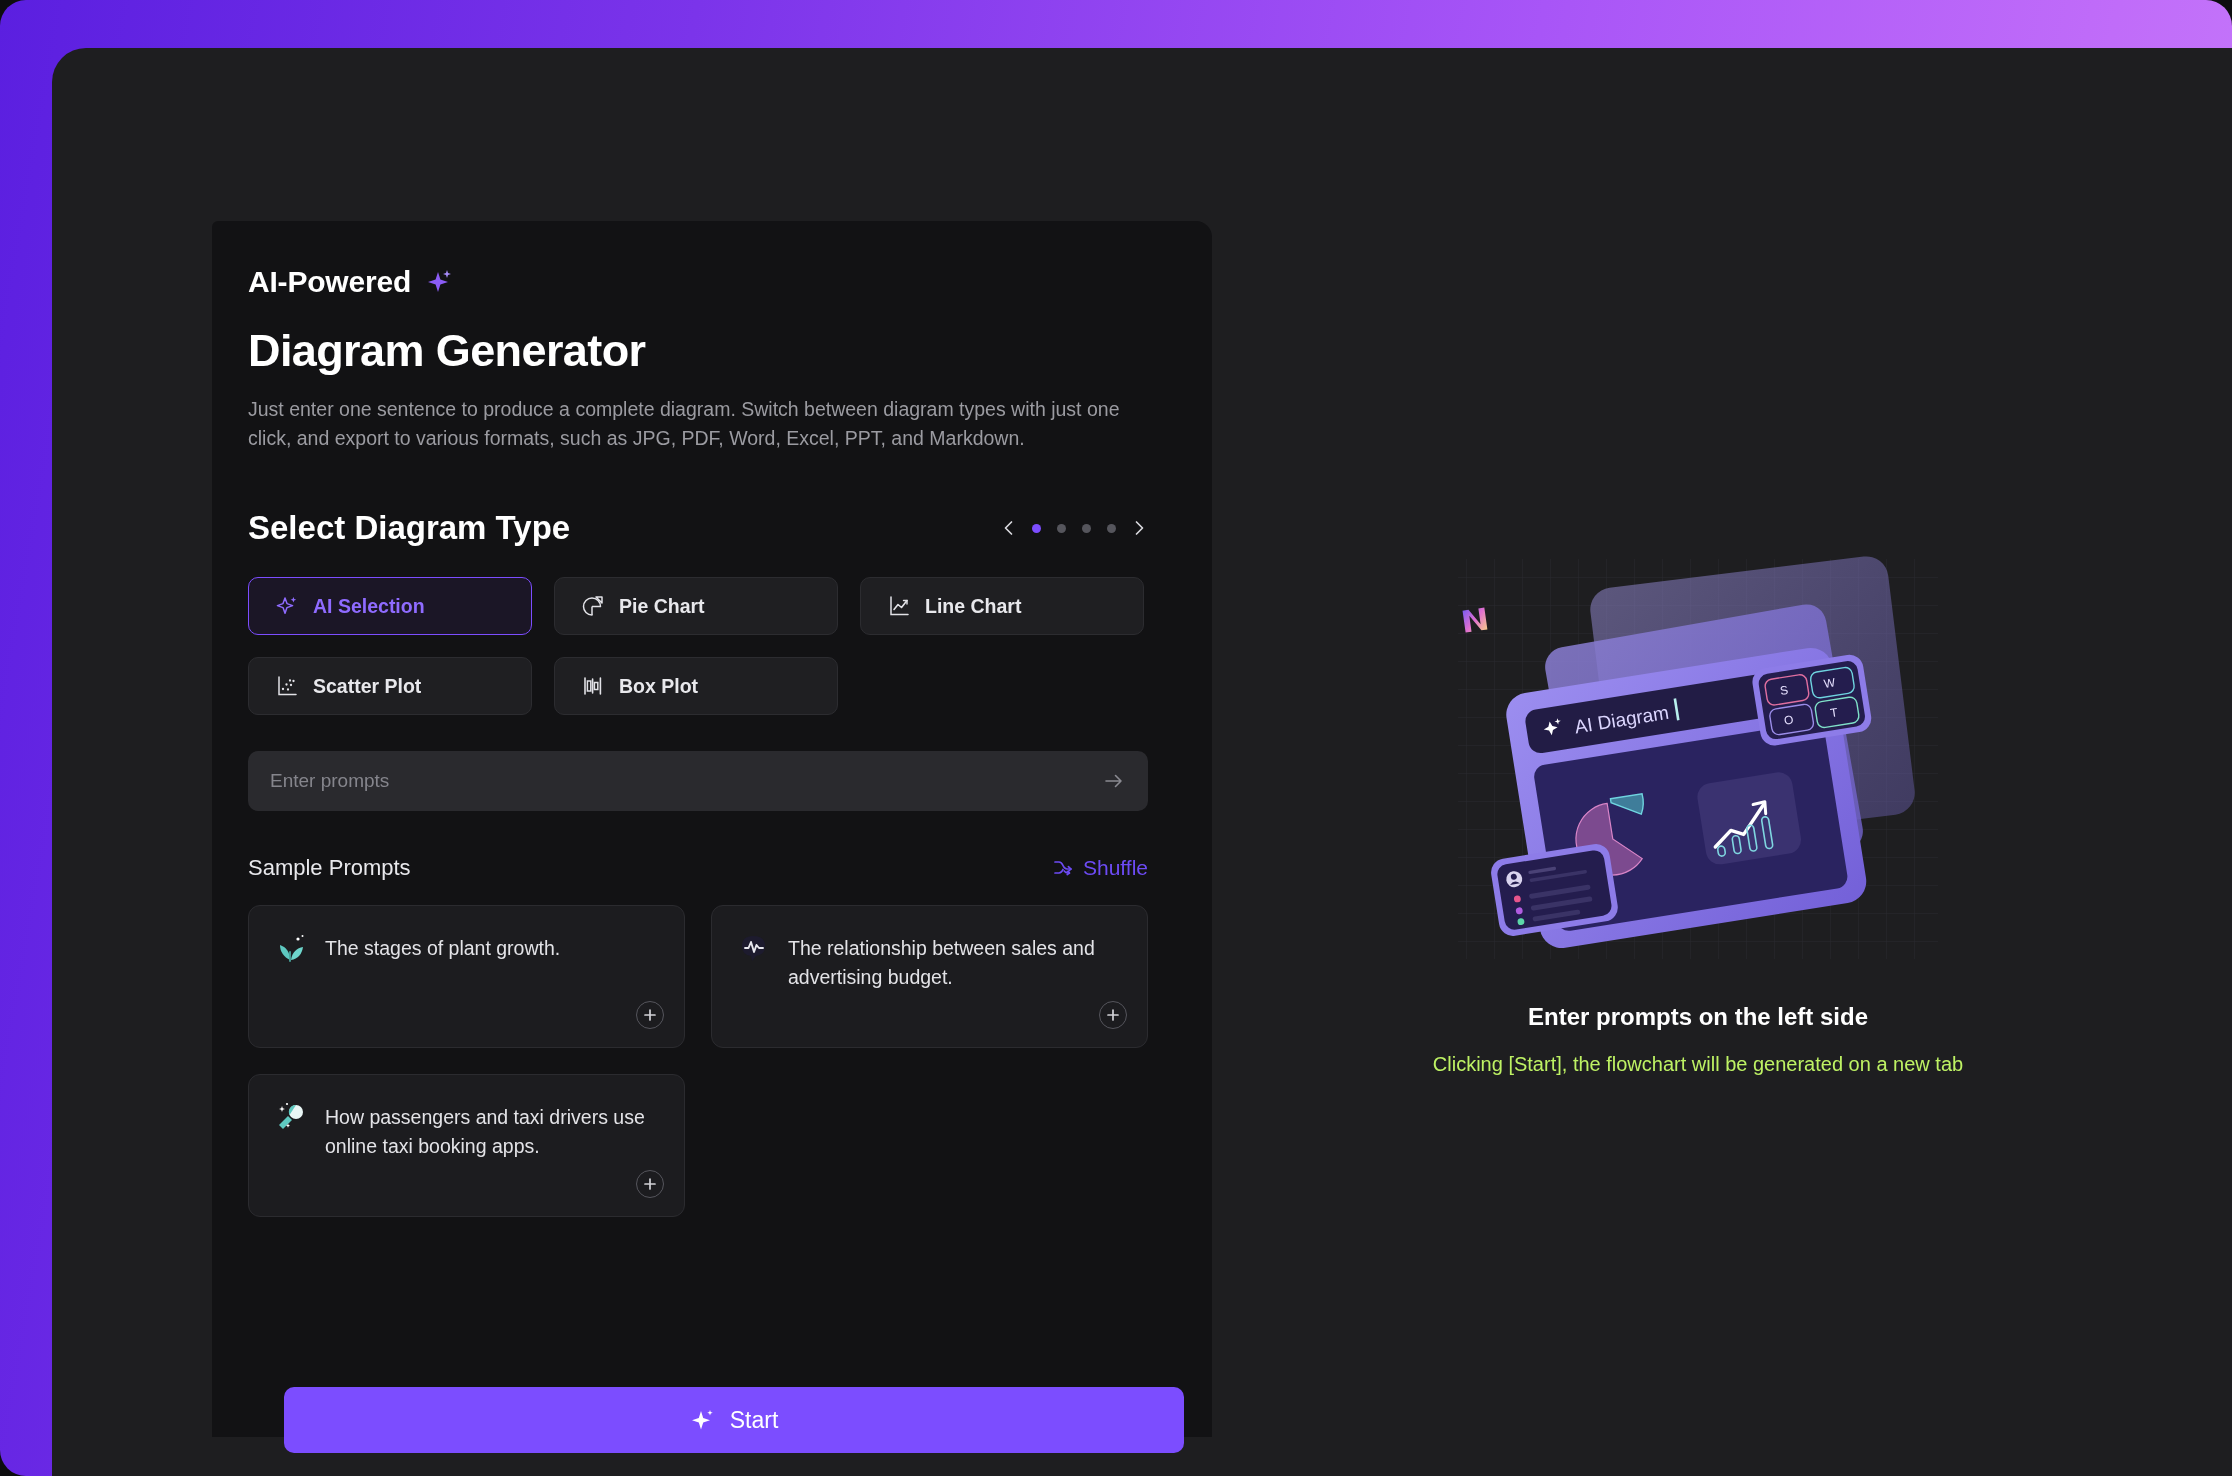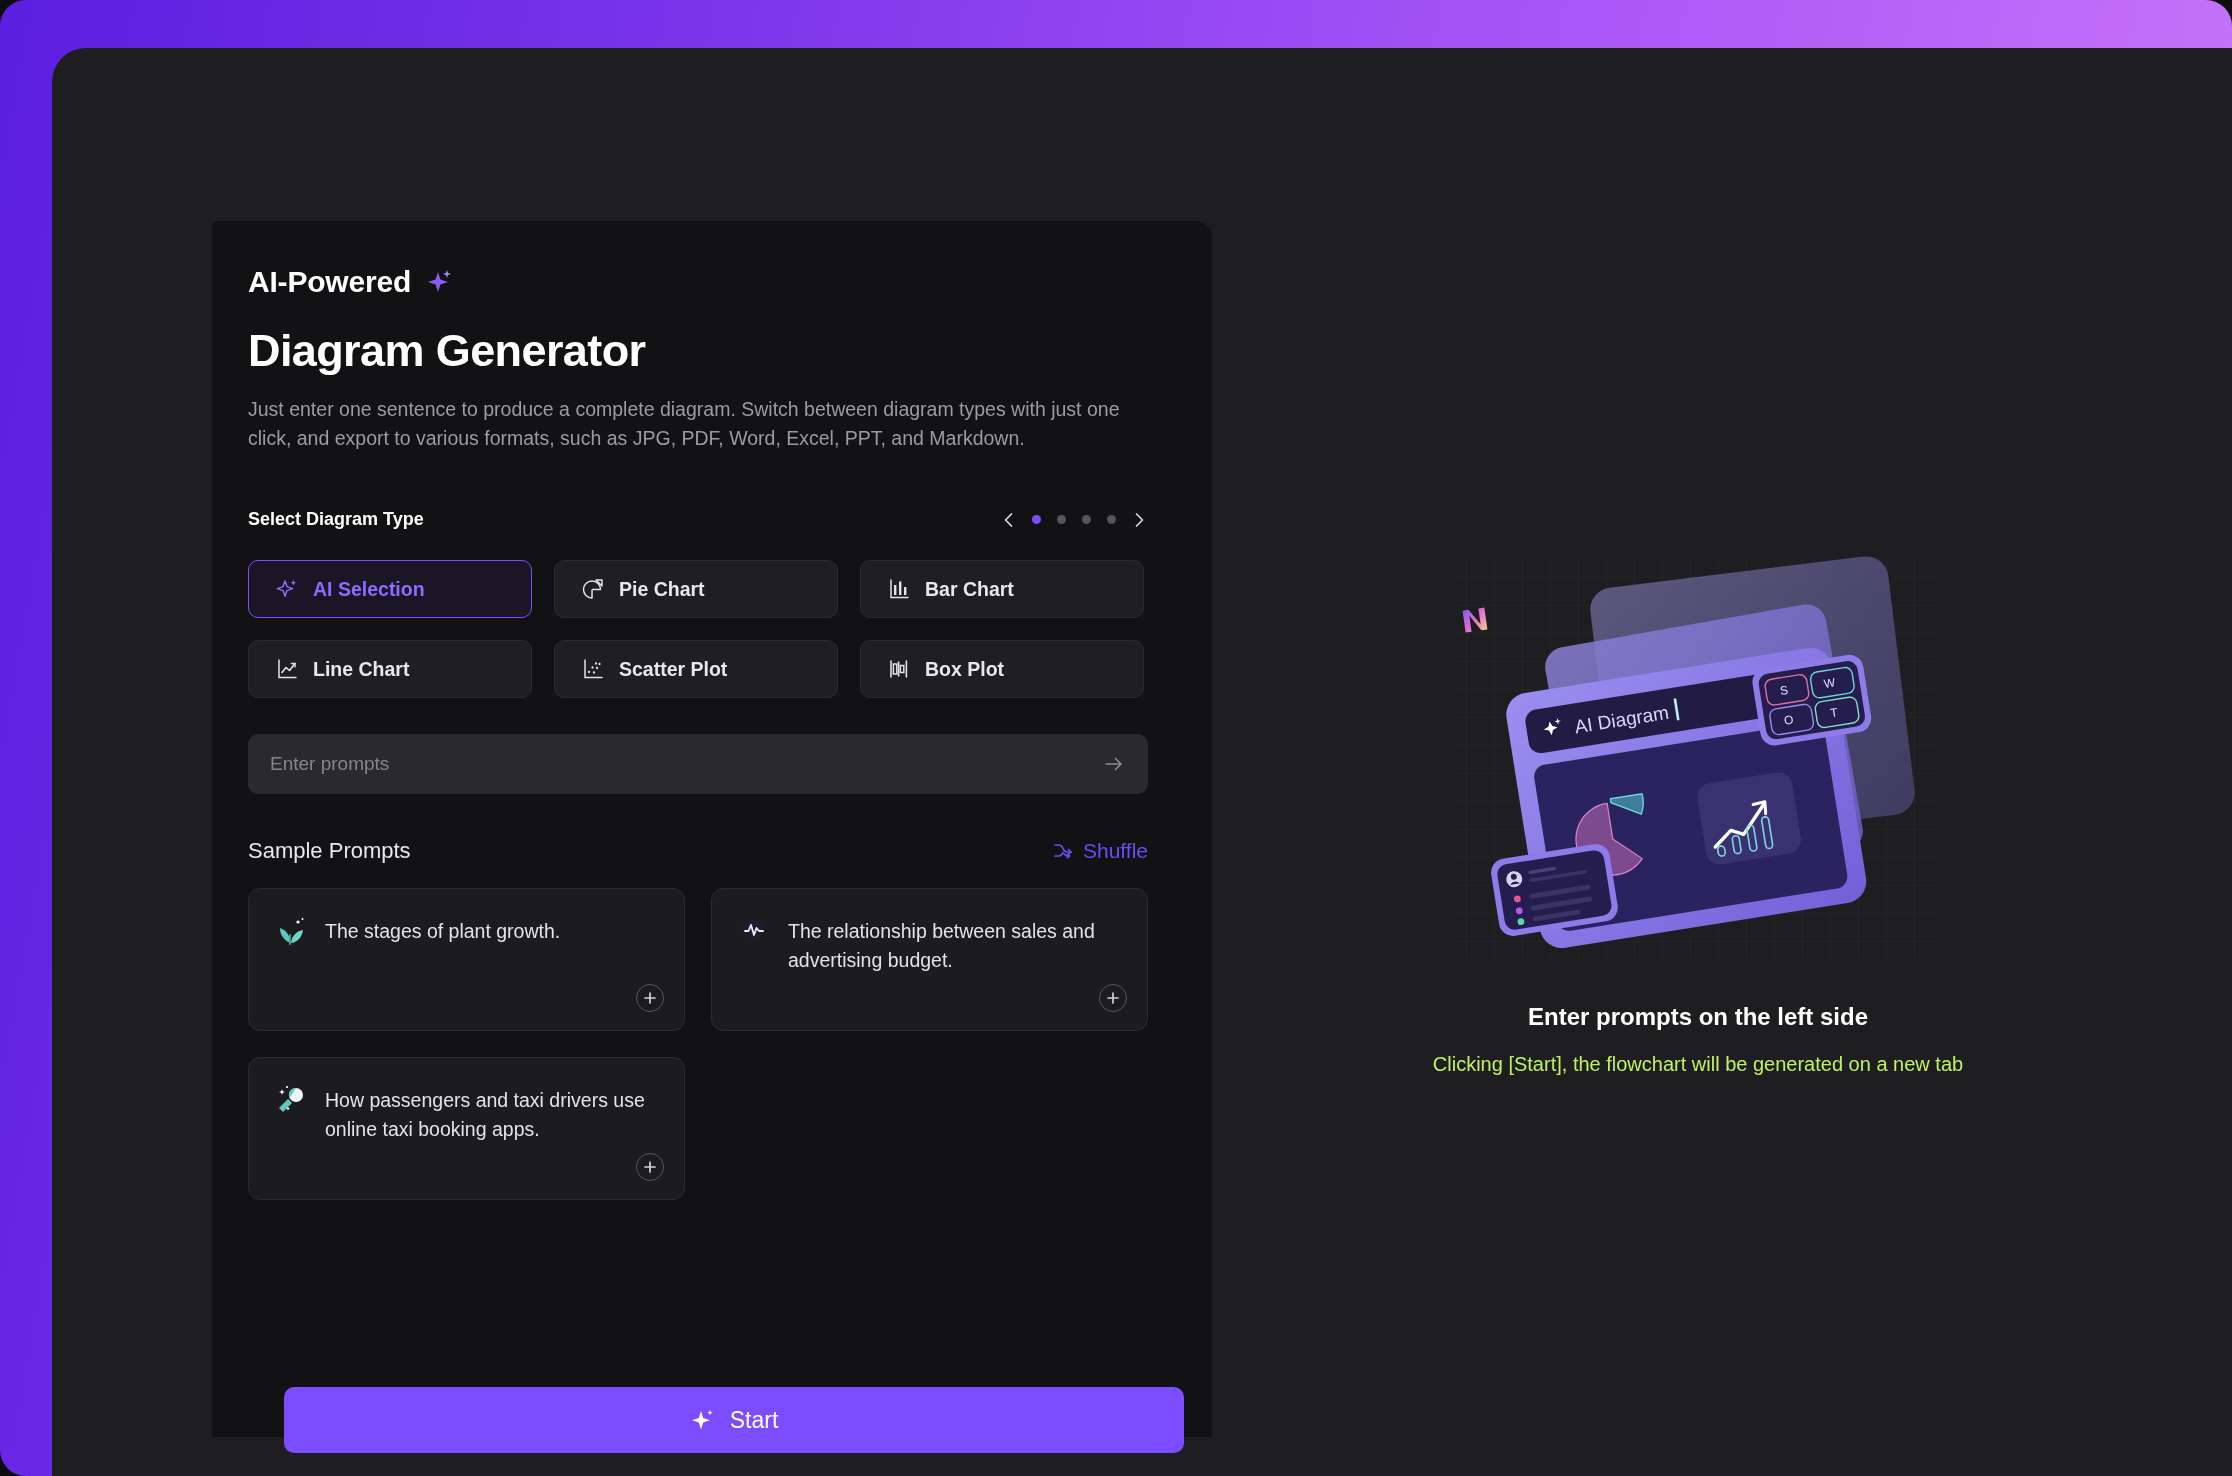--- a/index.html
+++ b/index.html
@@ -53,21 +53,21 @@
     margin-top: 18px;
     font-size: 19.5px; line-height: 29px; color: #9b9ba1;
     max-width: 890px;
   }
 
   .section-head {
     margin-top: 56px;
     display: flex; align-items: center; justify-content: space-between;
     width: 900px;
   }
-  .section-title { font-size: 18px; font-weight: bold; color: #ffffff; }
+  .section-title { font-size: 33px; font-weight: bold; color: #ffffff; }
   .carousel { display: flex; align-items: center; gap: 14px; }
   .chev { width: 18px; height: 18px; display: block; cursor: pointer; }
   .dots { display: flex; align-items: center; gap: 16px; }
   .dot { width: 9px; height: 9px; border-radius: 50%; background: #55555c; }
   .dot.active { background: #7c4dff; }
 
   
   .type-grid {
     margin-top: 30px;
     display: grid;
@@ -249,31 +249,20 @@
               <svg class="type-icon" viewBox="0 0 24 24">
                 <path d="M11 21a8.5 8.5 0 1 1 8.5-8.5" fill="none" stroke="#e2e2e7" stroke-width="1.5" stroke-linecap="round"></path>
                 <path d="M11 12.5 L11 21" fill="none" stroke="#e2e2e7" stroke-width="1.5"></path>
                 <path d="M11 12.5 L19.5 12.5" fill="none" stroke="#e2e2e7" stroke-width="1.5"></path>
                 <path d="M15 3 L21 3 L21 9 Z" fill="none" stroke="#e2e2e7" stroke-width="1.5" stroke-linejoin="round"></path>
               </svg>
             </span>
             <span class="type-label">Pie Chart</span>
           </div>
 
-          <div class="type-btn">
-            <span>
-              <svg class="type-icon" viewBox="0 0 24 24">
-                <path d="M4 3 L4 20.5 L21 20.5" fill="none" stroke="#e2e2e7" stroke-width="1.5" stroke-linecap="round"></path>
-                <rect x="7" y="8" width="2.4" height="10" fill="#e2e2e7"></rect>
-                <rect x="12" y="4.5" width="2.4" height="13.5" fill="#e2e2e7"></rect>
-                <rect x="17" y="10" width="2.4" height="8" fill="#e2e2e7"></rect>
-              </svg>
-            </span>
-            <span class="type-label">Bar Chart</span>
-          </div>
 
           <div class="type-btn">
             <span>
               <svg class="type-icon" viewBox="0 0 24 24">
                 <path d="M4 3 L4 20.5 L21 20.5" fill="none" stroke="#e2e2e7" stroke-width="1.5" stroke-linecap="round"></path>
                 <path d="M7 15.5 L11 10.5 L14.5 13.5 L20 6.5" fill="none" stroke="#e2e2e7" stroke-width="1.6" stroke-linecap="round" stroke-linejoin="round"></path>
                 <path d="M16.5 6.5 L20 6.5 L20 10" fill="none" stroke="#e2e2e7" stroke-width="1.4" stroke-linecap="round" stroke-linejoin="round"></path>
               </svg>
             </span>
             <span class="type-label">Line Chart</span>

